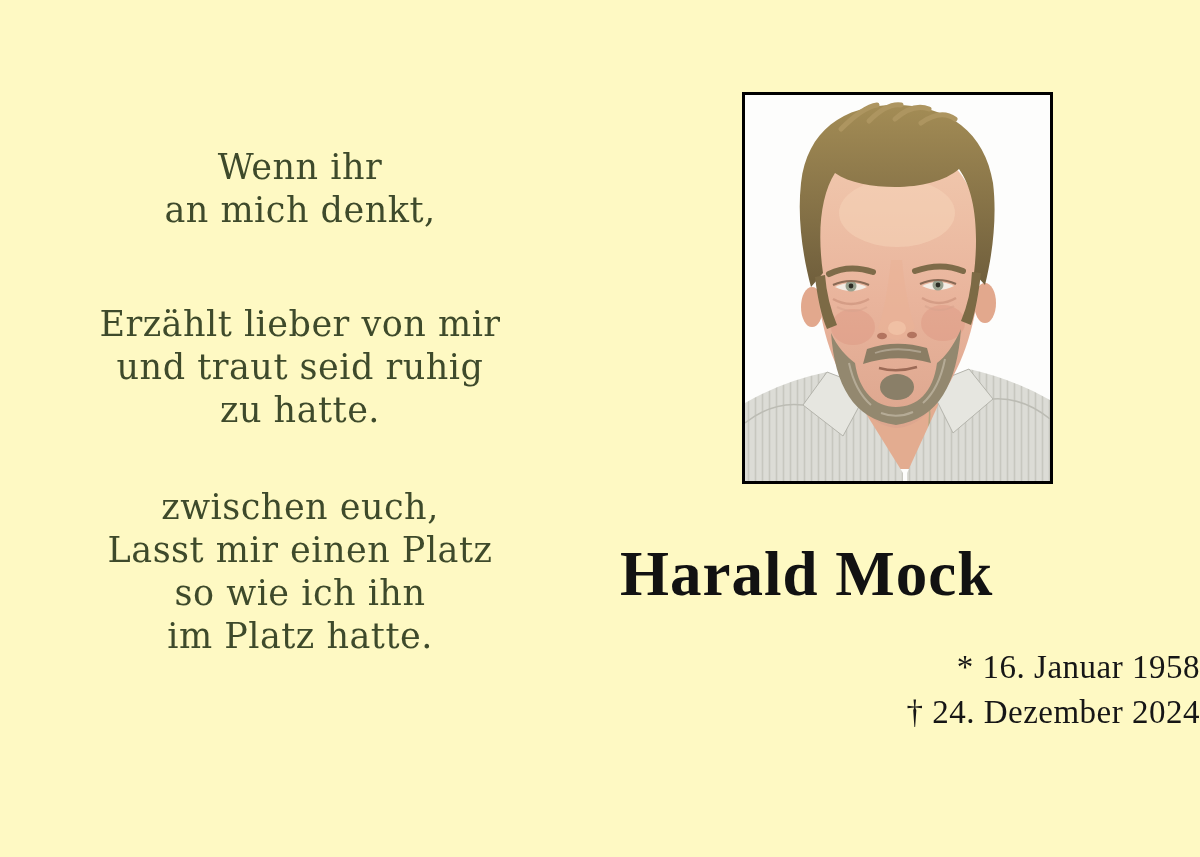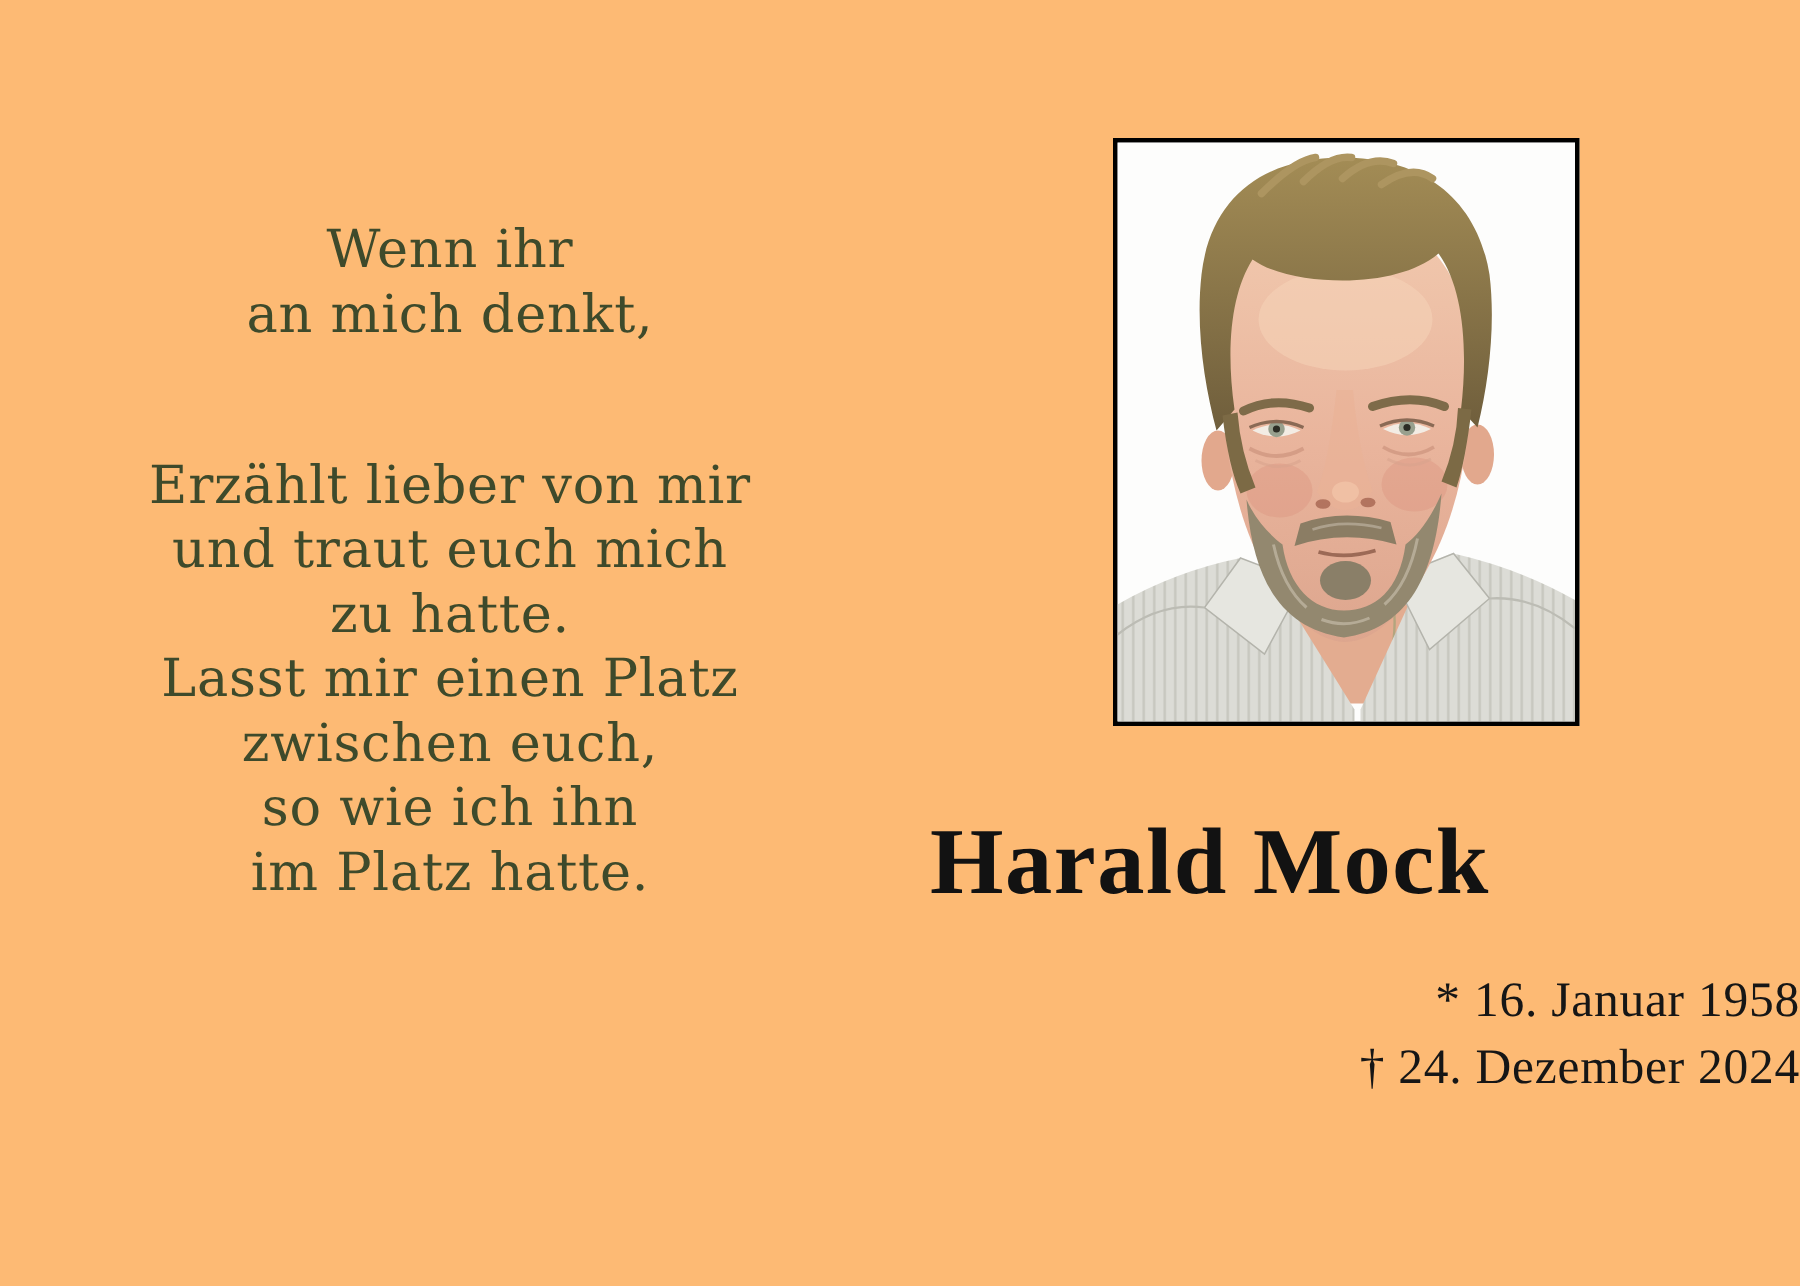--- a/index.html
+++ b/index.html
@@ -10,37 +10,37 @@
   body {
     width: 1200px;
     height: 857px;
     position: relative;
     overflow: hidden;
     font-family: "DejaVu Serif", serif;
   }
   .card {
     position: absolute;
     inset: 0;
-    background: #fdba74;
+    background: #fef9c3;
   }
   
   .poem {
     position: absolute;
     left: 0;
     top: 146px;
     width: 600px;
     text-align: center;
     color: #3e4a2b;
     font-size: 35px;
     line-height: 43px;
     letter-spacing: 0.5px;
   }
   .stanza { margin: 0; }
   .stanza-1 { margin-bottom: 71px; }
-  .stanza-2 { }
+  .stanza-2 { margin-bottom: 54px; }
   .poem-line { white-space: nowrap; }
 
   
   .photo-frame {
     position: absolute;
     left: 742px;
     top: 92px;
     width: 305px;
     height: 386px;
     border: 3px solid #000000;
@@ -82,26 +82,26 @@
 
 <div class="card">
 
   <div class="poem">
     <div class="stanza stanza-1">
       <div class="poem-line">Wenn ihr</div>
       <div class="poem-line">an mich denkt,</div>
     </div>
     <div class="stanza stanza-2">
       <div class="poem-line">Erzählt lieber von mir</div>
-      <div class="poem-line">und traut euch mich</div>
+      <div class="poem-line">und traut seid ruhig</div>
       <div class="poem-line">zu hatte.</div>
     </div>
     <div class="stanza stanza-3">
+      <div class="poem-line">zwischen euch,</div>
       <div class="poem-line">Lasst mir einen Platz</div>
-      <div class="poem-line">zwischen euch,</div>
       <div class="poem-line">so wie ich ihn</div>
       <div class="poem-line">im Platz hatte.</div>
     </div>
   </div>
 
   <div class="photo-frame">
     <svg viewBox="0 0 305 386" width="305" height="386" aria-hidden="true">
       <defs>
         <linearGradient id="hairGrad" x1="0" y1="0" x2="0" y2="1">
           <stop offset="0" stop-color="#a38c55"></stop>

